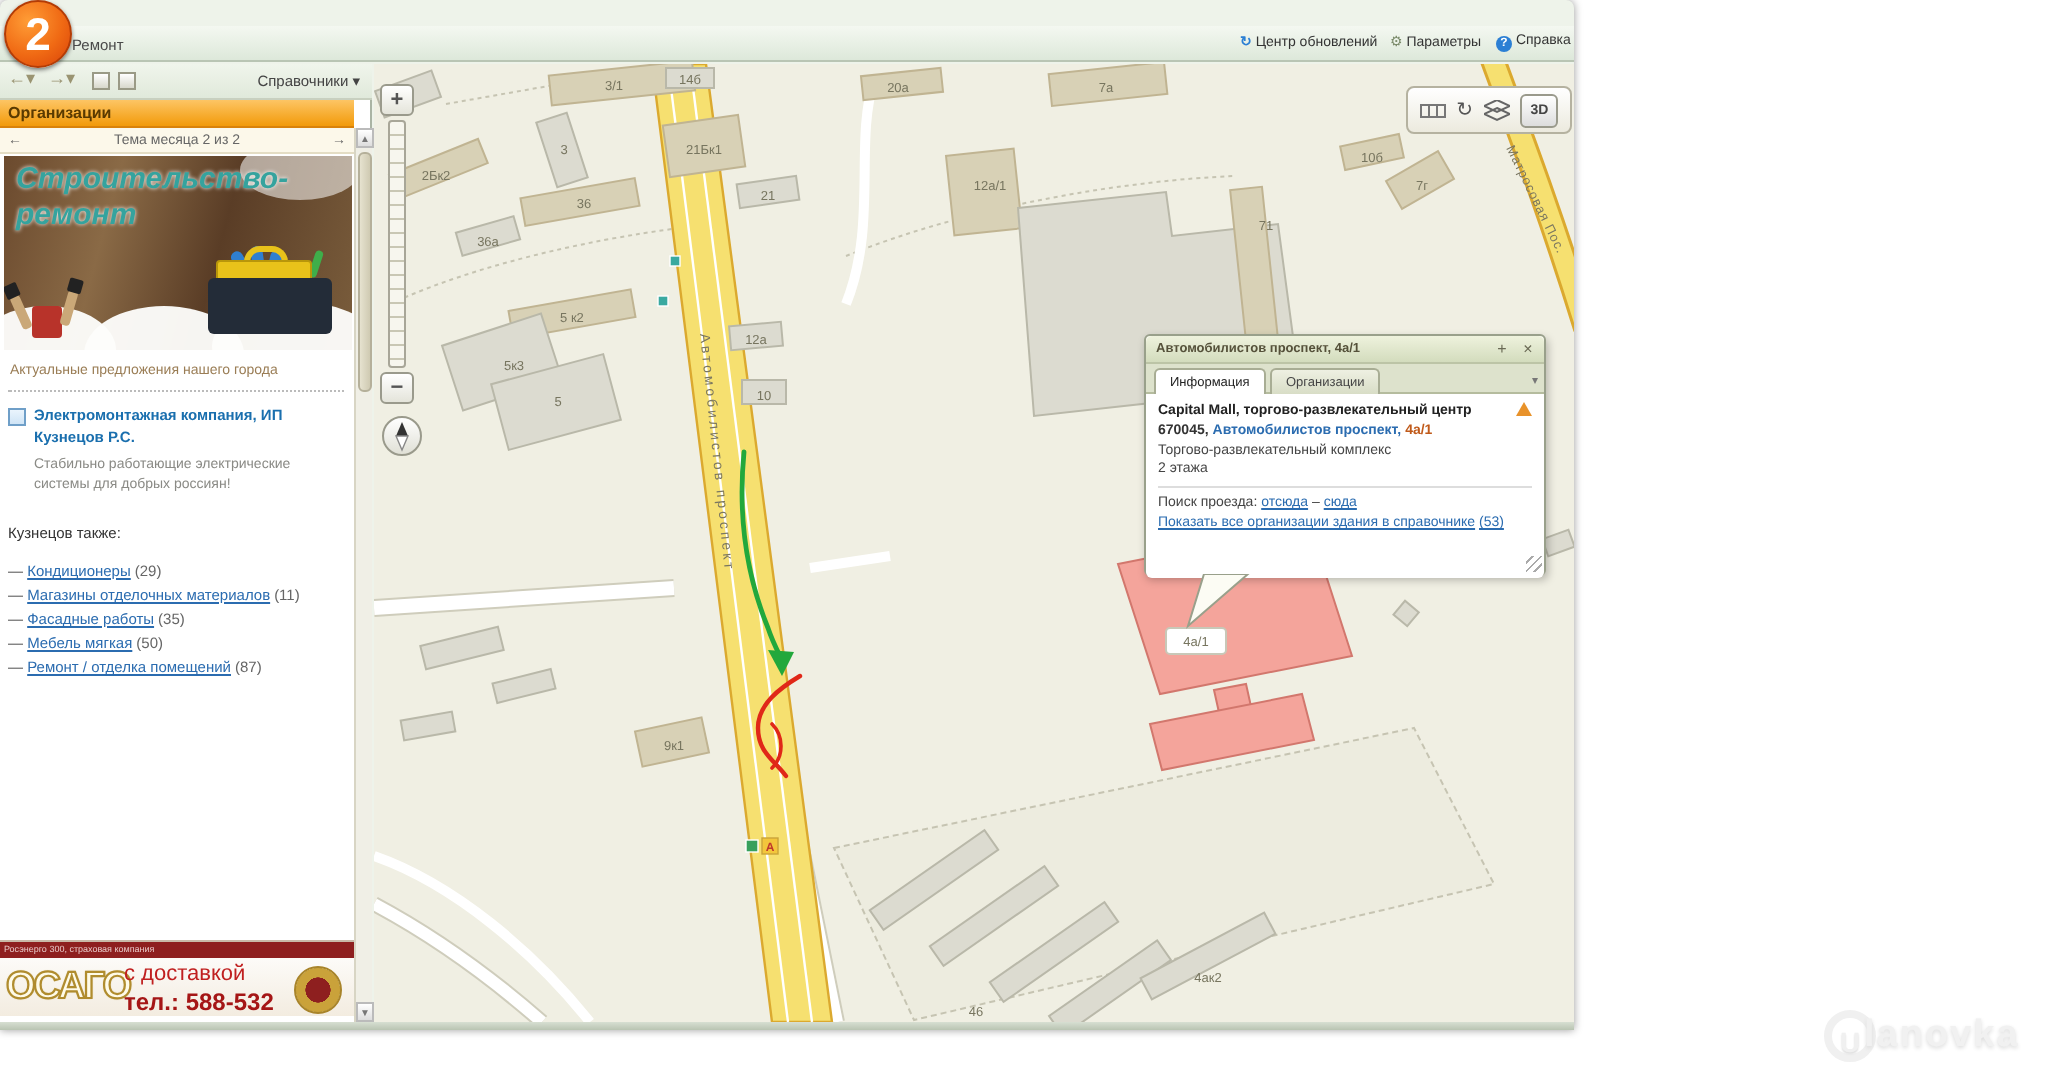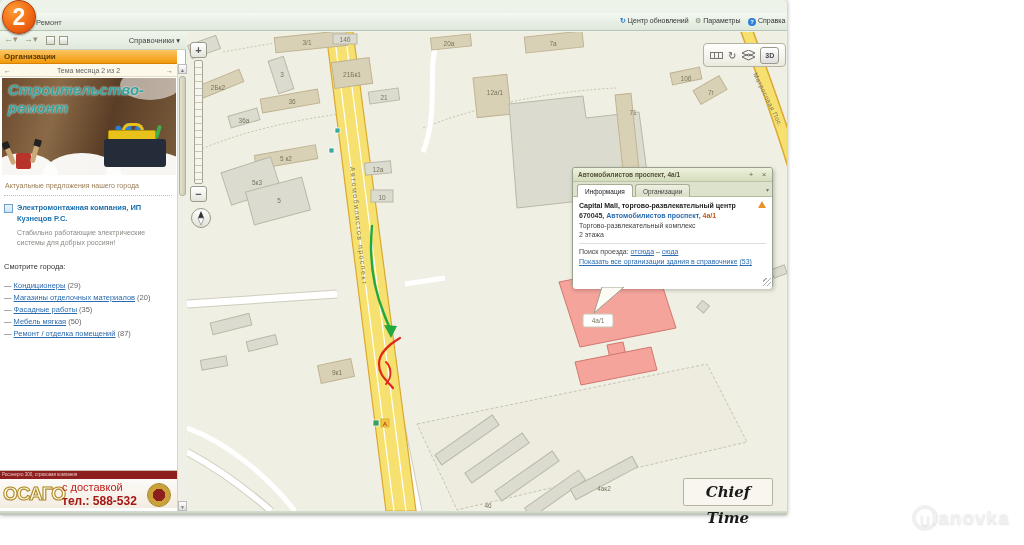--- a/index.html
+++ b/index.html
@@ -175,24 +175,24 @@
         <div class="brush" style="left:30px;bottom:12px;transform:rotate(16deg);"></div>
       </div>
 
       <div id="tagline">Актуальные предложения нашего города</div>
       <div id="dotsep"></div>
 
       <div id="feat-ic"></div>
       <div id="feat-name">Электромонтажная компания, ИП Кузнецов Р.С.</div>
       <div id="feat-desc">Стабильно работающие электрические системы для добрых россиян!</div>
 
-      <div id="seealso">Смотрите города:</div>
+      <div id="seealso">Кузнецов также:</div>
 
       <div class="slink" style="top:249px;"><span class="lab">Кондиционеры</span><span class="cnt">(29)</span></div>
-      <div class="slink" style="top:261px;"><span class="lab">Магазины отделочных материалов</span><span class="cnt">(20)</span></div>
+      <div class="slink" style="top:261px;"><span class="lab">Магазины отделочных материалов</span><span class="cnt">(11)</span></div>
       <div class="slink" style="top:273px;"><span class="lab">Фасадные работы</span><span class="cnt">(35)</span></div>
       <div class="slink" style="top:285px;"><span class="lab">Мебель мягкая</span><span class="cnt">(50)</span></div>
       <div class="slink" style="top:297px;"><span class="lab">Ремонт / отделка помещений</span><span class="cnt">(87)</span></div>
 
       <div id="bottomad">
         <div class="strip">Росэнерго 300, страховая компания</div>
         <div id="ad-brand">ОСАГО</div>
         <div id="ad-l1">с доставкой</div>
         <div id="ad-l2">тел.: 588-532</div>
         <div id="ad-emblem"></div>
@@ -373,21 +373,20 @@
         </div>
       </div>
       <div id="ad-flag"></div>
       <div id="pp-grip"></div>
     </div>
 
     <svg class="abs" style="left:592px;top:287px;z-index:40;" width="40" height="28">
       <polygon points="10,0 32,0 2,26" fill="#fcfcf4" stroke="#99a08b" stroke-width="1"></polygon>
     </svg>
 
-    <div id="chieftime"><span>Chief Time</span></div>
 
     <div id="winbottom"></div>
   </div>
 
   <div id="watermark">
     <div id="wm-circle">U</div>
     <div id="wm-text">lanovka</div>
   </div>
 
 </div>

